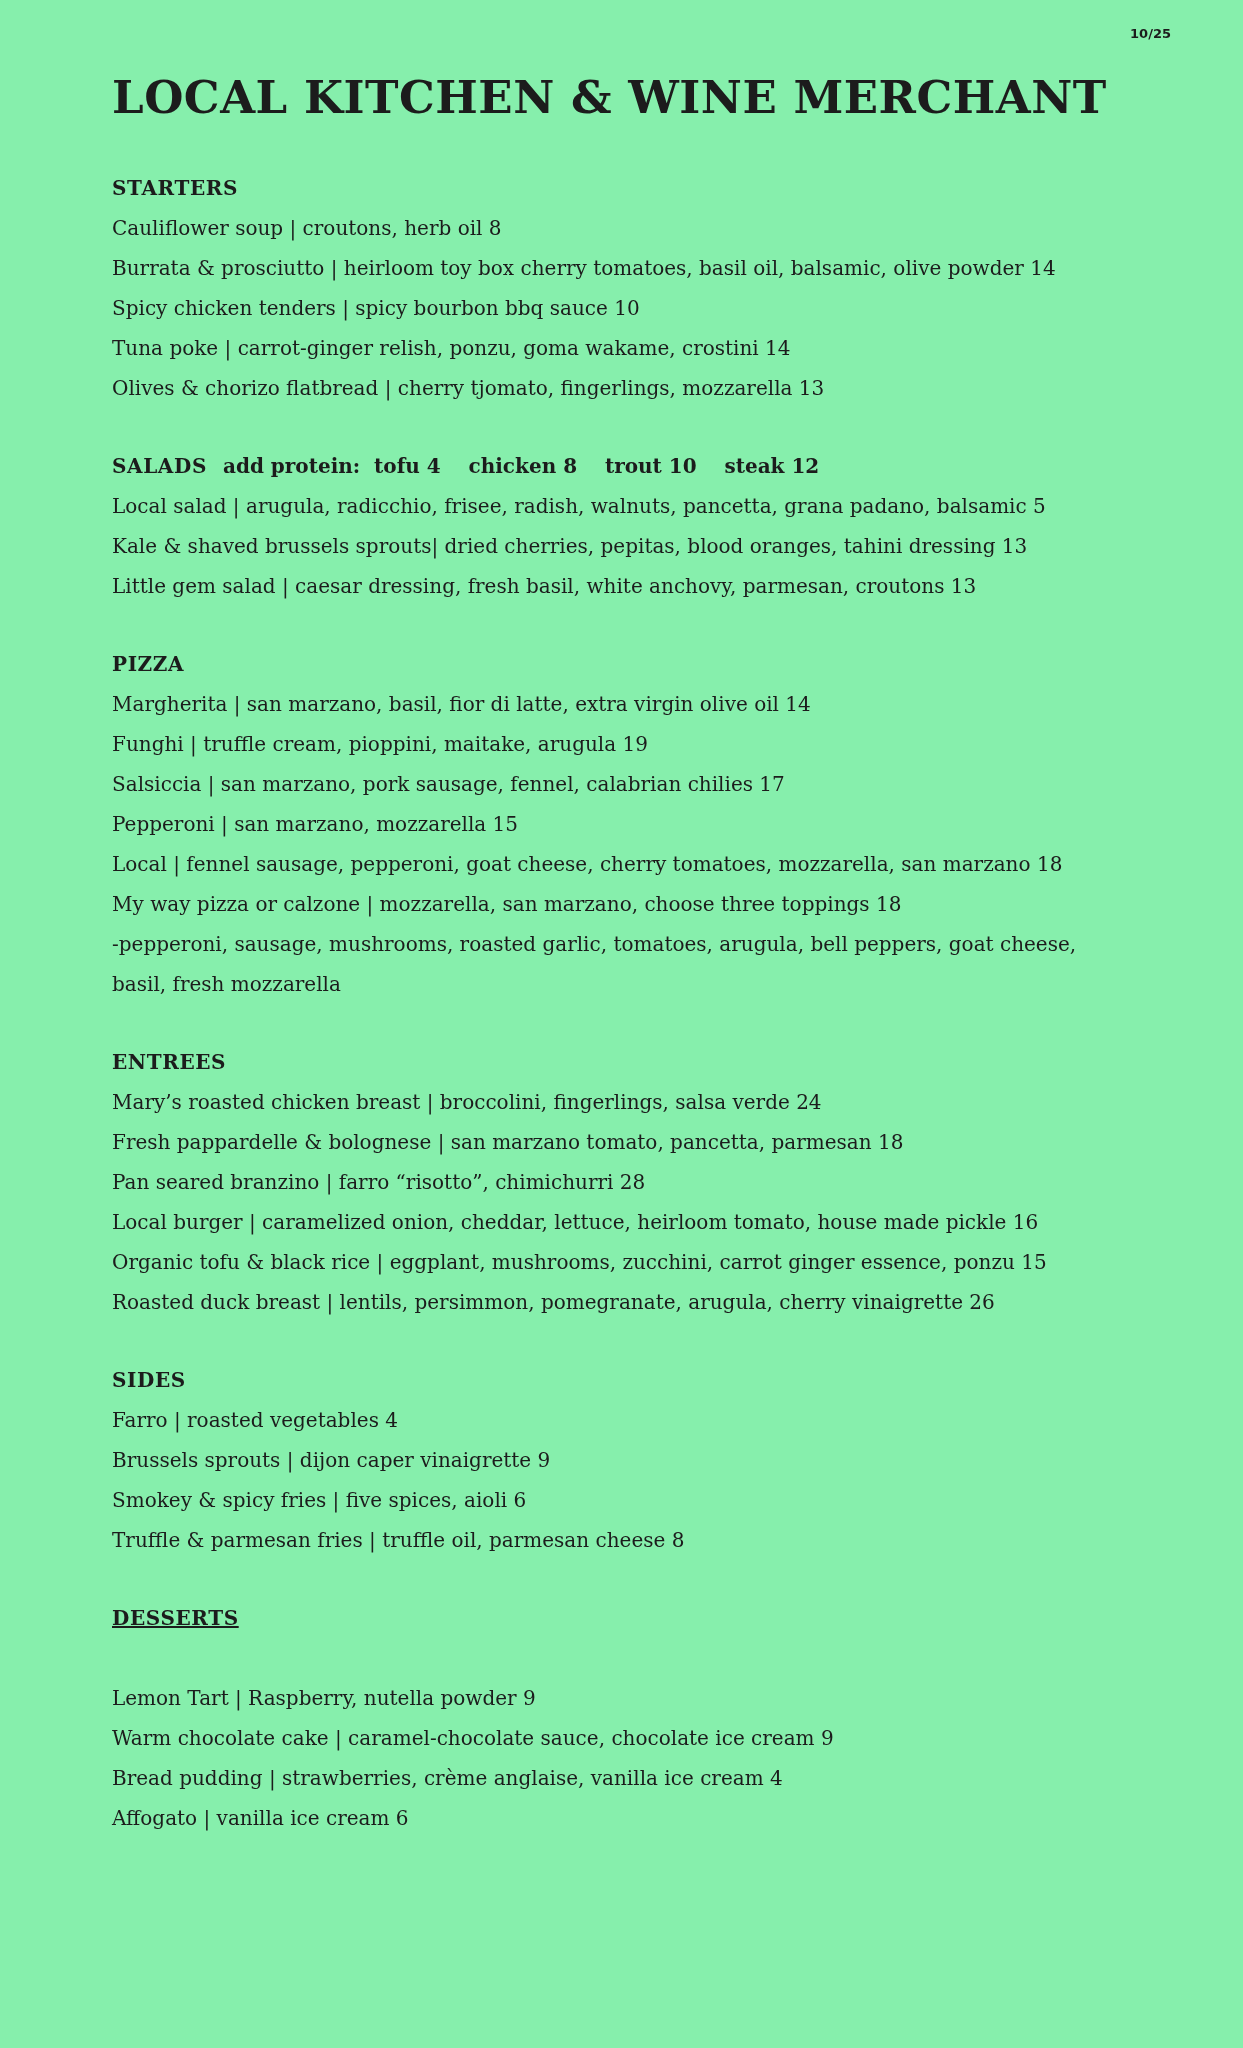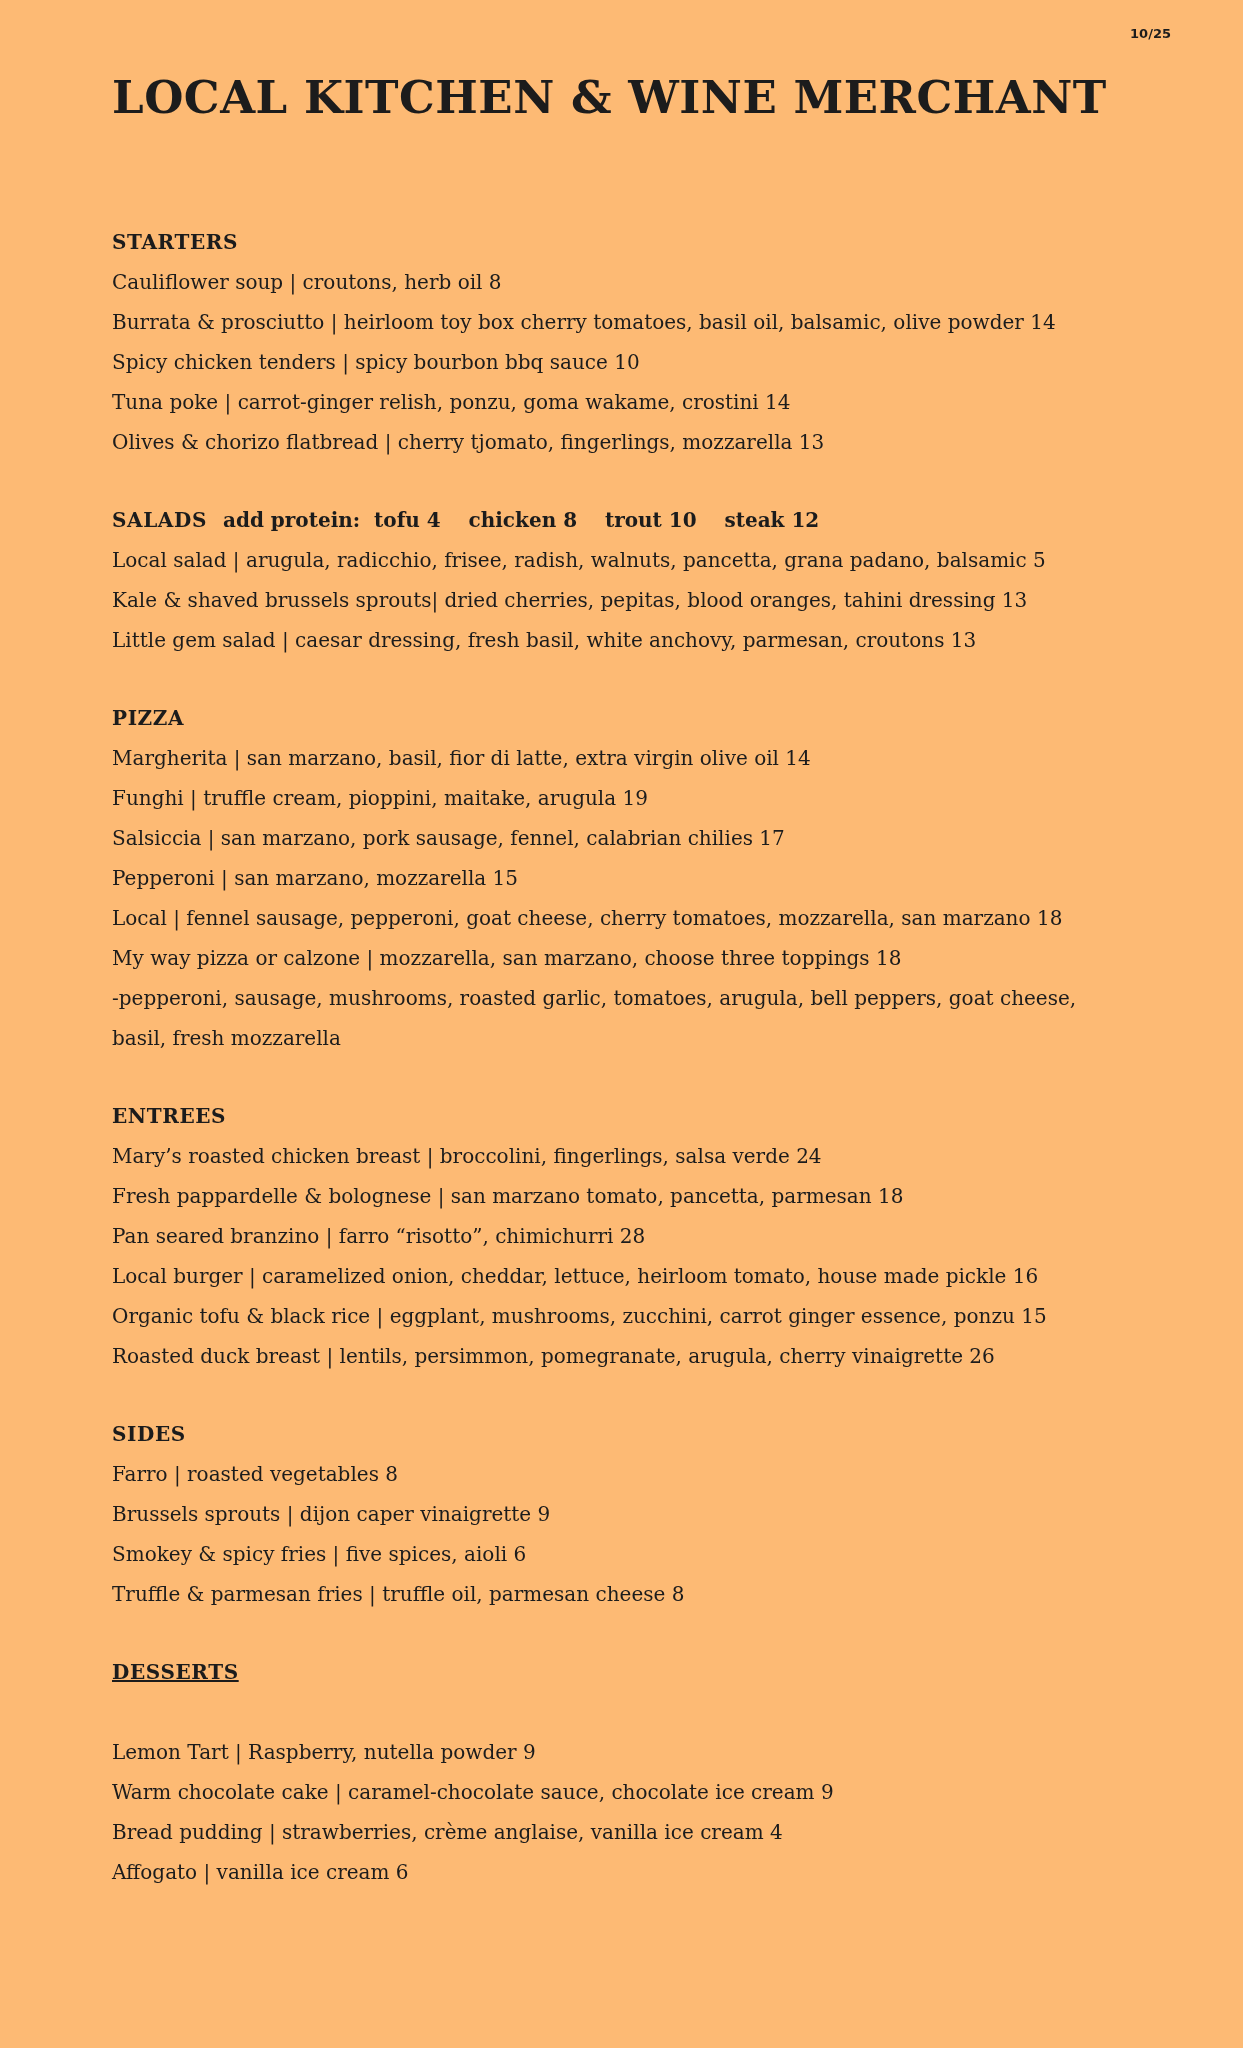--- a/index.html
+++ b/index.html
@@ -5,21 +5,21 @@
   * { box-sizing: border-box; }
   html, body {
     margin: 0;
     padding: 0;
     background: #ffffff;
   }
   .page {
     position: relative;
     width: 1243px;
     height: 2048px;
-    background: #fdba74;
+    background: #86efac;
     font-family: "DejaVu Serif", "Liberation Serif", serif;
     color: #1c1c1c;
     padding: 72px 118px 0 112px;
     overflow: hidden;
   }
   .date {
     position: absolute;
     top: 26px;
     right: 72px;
     font-family: "DejaVu Sans", "Liberation Sans", sans-serif;
@@ -29,21 +29,21 @@
   }
   .title {
     margin: 0;
     font-size: 45px;
     font-weight: 700;
     letter-spacing: 0.5px;
     line-height: 1.15;
     white-space: nowrap;
   }
   .menu-section { margin-top: 38px; }
-  .menu-section.first { margin-top: 98px; }
+  .menu-section.first { margin-top: 44px; }
   .section-header {
     margin: 0;
     font-size: 20px;
     font-weight: 700;
     line-height: 40px;
     letter-spacing: 0.6px;
   }
   .gap-after-header .section-header { margin-bottom: 40px; text-decoration: underline; }
   .section-note {
     font-weight: 700;
@@ -101,21 +101,21 @@
     <p class="menu-item">Mary’s roasted chicken breast | broccolini, fingerlings, salsa verde 24</p>
     <p class="menu-item">Fresh pappardelle &amp; bolognese | san marzano tomato, pancetta, parmesan 18</p>
     <p class="menu-item">Pan seared branzino | farro “risotto”, chimichurri 28</p>
     <p class="menu-item">Local burger | caramelized onion, cheddar, lettuce, heirloom tomato, house made pickle 16</p>
     <p class="menu-item">Organic tofu &amp; black rice | eggplant, mushrooms, zucchini, carrot ginger essence, ponzu 15</p>
     <p class="menu-item">Roasted duck breast | lentils, persimmon, pomegranate, arugula, cherry vinaigrette 26</p>
   </section>
 
   <section class="menu-section">
     <p class="section-header"><span class="section-label">SIDES</span></p>
-    <p class="menu-item">Farro | roasted vegetables 8</p>
+    <p class="menu-item">Farro | roasted vegetables 4</p>
     <p class="menu-item">Brussels sprouts | dijon caper vinaigrette 9</p>
     <p class="menu-item">Smokey &amp; spicy fries | five spices, aioli 6</p>
     <p class="menu-item">Truffle &amp; parmesan fries | truffle oil, parmesan cheese 8</p>
   </section>
 
   <section class="menu-section gap-after-header">
     <p class="section-header"><span class="section-label">DESSERTS</span></p>
     <p class="menu-item">Lemon Tart | Raspberry, nutella powder 9</p>
     <p class="menu-item">Warm chocolate cake | caramel-chocolate sauce, chocolate ice cream 9</p>
     <p class="menu-item">Bread pudding | strawberries, crème anglaise, vanilla ice cream 4</p>

